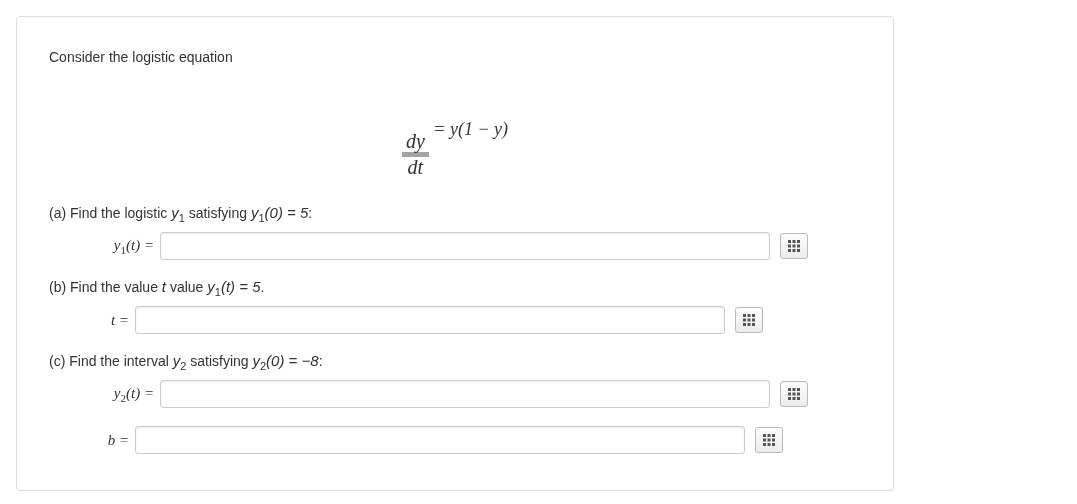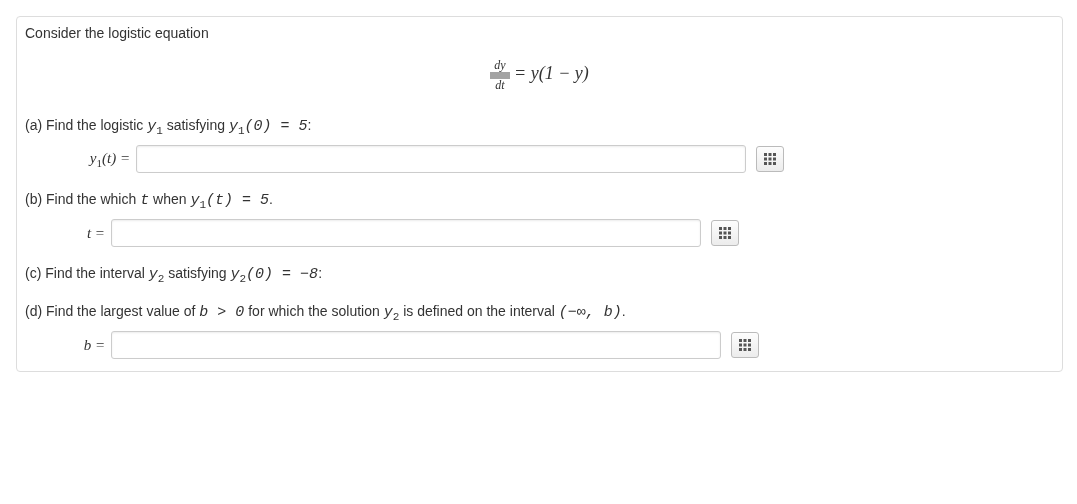--- a/index.html
+++ b/index.html
@@ -7,52 +7,53 @@
     margin: 0;
     padding: 16px;
     font-family: Arial, Helvetica, sans-serif;
     font-size: 14px;
     color: #333;
     background: #fff;
   }
   .panel {
     border: 1px solid #ddd;
     border-radius: 4px;
-    padding: 8px;
+    padding: 32px;
     background: #fff;
-    width: 1047px;
+    width: 878px;
   }
   .intro {
     margin-bottom: 18px;
   }
   .equation {
     text-align: center;
     font-family: "Times New Roman", Times, serif;
     font-size: 18px;
     font-style: italic;
     margin: 8px 0 26px 0;
   }
   .frac {
     display: inline-block;
     text-align: center;
     vertical-align: middle;
-    font-size: 12px;
+    font-size: 20px;
     line-height: 1.05;
+    margin-top: 48px;
   }
   .frac .num { display: block; padding: 0 4px; }
-  .frac .den { display: block; border-top: 7px solid #a3a3a3; padding: 0 4px; }
+  .frac .den { display: block; border-top: 5px solid #a3a3a3; padding: 0 4px; }
   .part {
     margin-bottom: 18px;
   }
   .part-label {
     font-family: Arial, Helvetica, sans-serif;
     font-size: 14px;
   }
   .math {
-    font-family: Liberation Mono, monospace;
+    font-family: Liberation Sans, sans-serif;
     font-style: italic;
     font-size: 15px;
   }
   .sub { font-size: 11px; vertical-align: sub; font-style: normal; }
   .answer-row {
     display: flex;
     align-items: center;
     margin-top: 8px;
     padding-left: 50px;
     gap: 6px;
@@ -121,21 +122,21 @@
           <rect x="0" y="9" width="3" height="3" fill="#555"></rect>
             <rect x="4.5" y="9" width="3" height="3" fill="#555"></rect>
             <rect x="9" y="9" width="3" height="3" fill="#555"></rect>
         </svg>
       </span>
     </div>
   </div>
 
   <div class="part">
     <div class="part-label">
-      <span>(b) Find the which </span><span class="math">t</span><span> when </span><span class="math"><span>y</span><span class="sub">1</span><span>(t) = 5</span></span><span>.</span>
+      <span>(b) Find the value </span><span class="math">t</span><span> value </span><span class="math"><span>y</span><span class="sub">1</span><span>(t) = 5</span></span><span>.</span>
     </div>
     <div class="answer-row">
       <span class="lhs" style="min-width:30px;">t =</span>
       <input type="text" style="width: 590px;">
       <span class="kb-btn">
         <svg width="12" height="12" viewBox="0 0 12 12">
           <rect x="0" y="0" width="3" height="3" fill="#555"></rect>
             <rect x="4.5" y="0" width="3" height="3" fill="#555"></rect>
             <rect x="9" y="0" width="3" height="3" fill="#555"></rect>
           <rect x="0" y="4.5" width="3" height="3" fill="#555"></rect>
@@ -146,26 +147,42 @@
             <rect x="9" y="9" width="3" height="3" fill="#555"></rect>
         </svg>
       </span>
     </div>
   </div>
 
   <div class="part">
     <div class="part-label">
       <span>(c) Find the interval </span><span class="math"><span>y</span><span class="sub">2</span></span><span> satisfying </span><span class="math"><span>y</span><span class="sub">2</span><span>(0) = −8</span></span><span>:</span>
     </div>
+    <div class="answer-row">
+      <span class="lhs">
+        <span>y</span><span class="sub">2</span><span>(t) =</span>
+      </span>
+      <input type="text" style="width: 610px;">
+      <span class="kb-btn">
+        <svg width="12" height="12" viewBox="0 0 12 12">
+          <rect x="0" y="0" width="3" height="3" fill="#555"></rect>
+            <rect x="4.5" y="0" width="3" height="3" fill="#555"></rect>
+            <rect x="9" y="0" width="3" height="3" fill="#555"></rect>
+          <rect x="0" y="4.5" width="3" height="3" fill="#555"></rect>
+            <rect x="4.5" y="4.5" width="3" height="3" fill="#555"></rect>
+            <rect x="9" y="4.5" width="3" height="3" fill="#555"></rect>
+          <rect x="0" y="9" width="3" height="3" fill="#555"></rect>
+            <rect x="4.5" y="9" width="3" height="3" fill="#555"></rect>
+            <rect x="9" y="9" width="3" height="3" fill="#555"></rect>
+        </svg>
+      </span>
+    </div>
   </div>
 
   <div class="part" style="margin-bottom:4px;">
-    <div class="part-label">
-      <span>(d) Find the largest value of </span><span class="math"><span>b</span><span> &gt; 0</span></span><span> for which the solution </span><span class="math"><span>y</span><span class="sub">2</span></span><span> is defined on the interval </span><span class="math">(−∞, b)</span><span>.</span>
-    </div>
     <div class="answer-row">
       <span class="lhs" style="min-width:30px;">b =</span>
       <input type="text" style="width: 610px;">
       <span class="kb-btn">
         <svg width="12" height="12" viewBox="0 0 12 12">
           <rect x="0" y="0" width="3" height="3" fill="#555"></rect>
             <rect x="4.5" y="0" width="3" height="3" fill="#555"></rect>
             <rect x="9" y="0" width="3" height="3" fill="#555"></rect>
           <rect x="0" y="4.5" width="3" height="3" fill="#555"></rect>
             <rect x="4.5" y="4.5" width="3" height="3" fill="#555"></rect>

